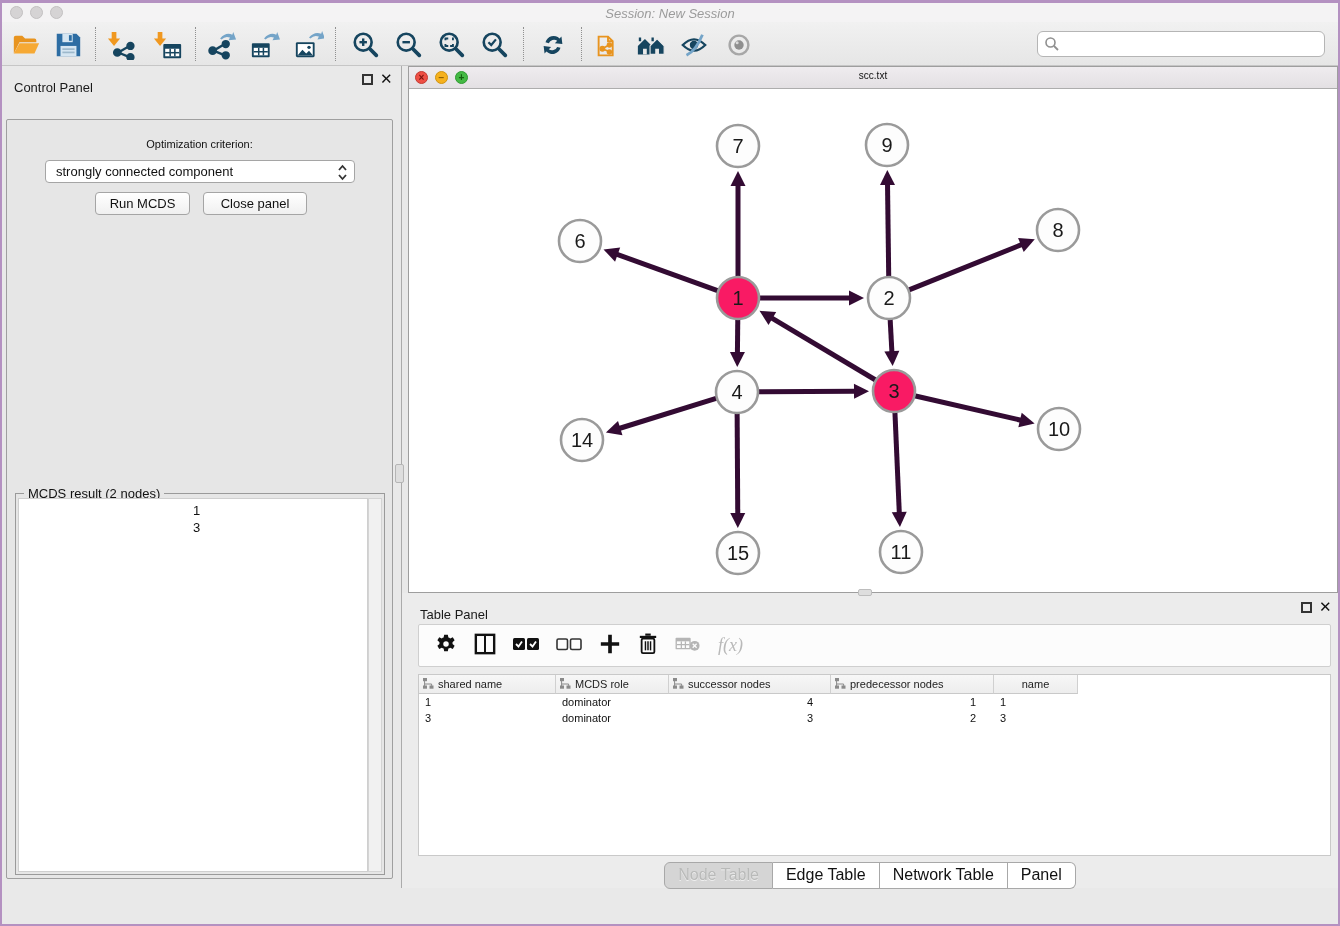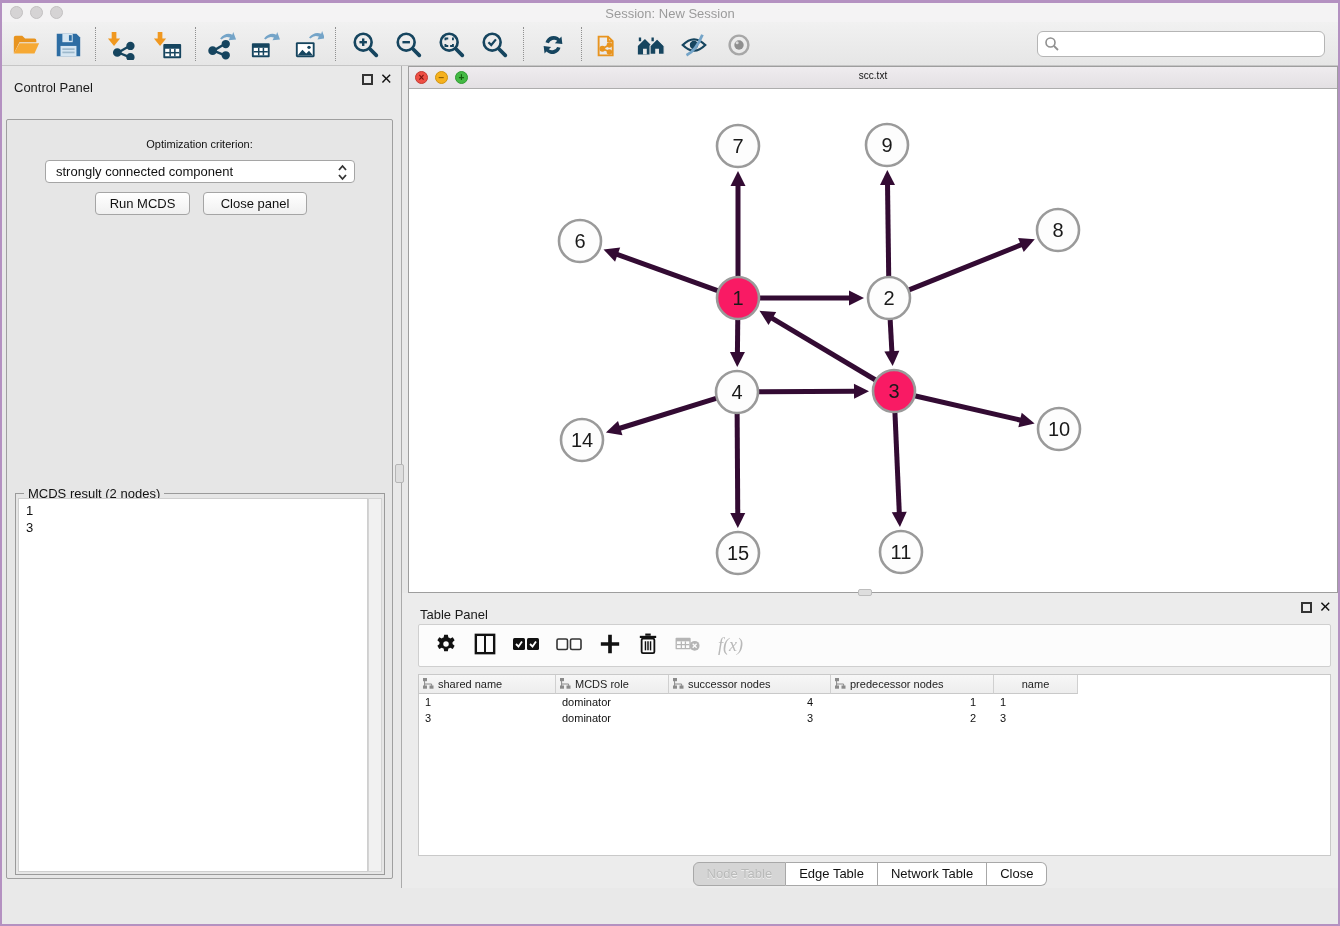--- a/index.html
+++ b/index.html
@@ -7,21 +7,21 @@
   .app { position:relative; width:1340px; height:926px; background:#e9e9e9; overflow:hidden; }
 
   
   .edge { position:absolute; background:#b491c1; z-index:50; }
   .edge.top { left:0; top:0; width:1340px; height:3px; }
   .edge.left { left:0; top:3px; width:2px; height:923px; }
   .edge.right { right:0; top:3px; width:2px; height:923px; }
   .edge.bottom { left:0; bottom:0; width:1340px; height:2px; }
 
   
-  .titlebar { position:absolute; left:2px; top:3px; width:1336px; height:21px; background:#f4f3f4; border-bottom:1px solid #d8d8d8; }
+  .titlebar { position:absolute; left:2px; top:3px; width:1336px; height:21px; background:#f4f3f4; border-bottom:1px solid #d8d8d8;font-style:italic; }
   .traffic { position:absolute; left:8px; top:3px; display:flex; gap:7px; }
   .traffic span { width:13px; height:13px; border-radius:50%; background:#d5d3d4; border:1px solid #c2c0c1; }
   .win-title { position:absolute; left:0; right:0; top:3px; text-align:center; font-size:13px; color:#9b9b9b; }
 
   
   .toolbar { position:absolute; left:2px; top:22px; width:1336px; height:44px; background:linear-gradient(#f1f1f1,#e6e6e6); border-bottom:1px solid #c6c6c6; }
   .tb-icon { position:absolute; top:7px; width:32px; height:32px; display:flex; align-items:center; justify-content:center; }
   .tb-sep { position:absolute; top:5px; height:34px; border-left:1px dotted #909090; }
   .searchbox { position:absolute; right:13px; top:9px; width:288px; height:26px; background:#fff; border:1px solid #b5b5b5; border-radius:6px; display:flex; align-items:center; padding-left:6px; }
   .searchbox input { border:none; outline:none; flex:1; height:20px; font-size:13px; background:transparent; }
@@ -34,21 +34,21 @@
   .cp-tabs { position:absolute; left:2px; top:96px; width:399px; display:flex; justify-content:center; }
   .ctab { font-size:13px; padding:3px 14px 4px; background:#fff; border:1px solid #9e9e9e; border-left:none; color:#111; }
   .ctab:first-child { border-left:1px solid #9e9e9e; border-radius:6px 0 0 6px; }
   .ctab:last-child { border-radius:0 6px 6px 0; }
   .ctab.sel { background:#dadada; color:#b5b5b5; }
   .cp-body { position:absolute; left:6px; top:119px; width:387px; height:760px; background:#e6e6e6; border:1px solid #9f9f9f; border-radius:2px; }
   .opt-label { position:absolute; left:0; width:100%; top:18px; text-align:center; font-size:11px; color:#111; }
   .criterion { position:absolute; left:38px; top:40px; width:310px; height:23px; background:#fff; border:1px solid #a5a5a5; border-radius:4px; font-size:13px; display:flex; align-items:center; padding-left:10px; color:#111; }
   .criterion svg { position:absolute; right:7px; top:3px; }
   .cp-btn { position:absolute; top:72px; height:23px; background:linear-gradient(#ffffff,#f0f0f0); border:1px solid #a5a5a5; border-radius:4px; font-size:13px; display:flex; align-items:center; justify-content:center; color:#111; }
-  .result-box { position:absolute; left:8px; top:373px; width:370px; height:382px; border:1px solid #9a9a9a; background:#e6e6e6; }
+  .result-box { position:absolute; left:8px; top:373px; width:370px; height:382px; border:1px solid #9a9a9a; background:#e6e6e6;text-align:center; }
   .result-title { position:absolute; left:8px; top:-8px; background:#e6e6e6; padding:0 4px; font-size:13px; color:#111; }
   .result-list { position:absolute; left:2px; top:4px; right:16px; bottom:2px; background:#fff; border:1px solid #cfcfcf; font-size:13px; line-height:17px; padding:3px 0 0 7px; color:#111; }
   .result-scroll { position:absolute; top:4px; right:2px; bottom:2px; width:14px; background:#f1f1f1; border:1px solid #d4d4d4; }
 
   
   .vdivider { position:absolute; left:401px; top:66px; width:1px; height:822px; background:#ababab; }
   .v-grip { position:absolute; left:395px; top:464px; width:9px; height:19px; background:#dedede; border:1px solid #b5b5b5; border-radius:2px; }
 
   
   .netwin { position:absolute; left:408px; top:66px; width:930px; height:527px; border:1px solid #9e9e9e; background:#fff; }
@@ -67,21 +67,21 @@
   .tablepanel { position:absolute; left:402px; top:593px; width:936px; height:295px; background:#ececec; }
   .tp-toolbar { position:absolute; left:16px; top:31px; width:913px; height:43px; background:#fcfcfc; border:1px solid #cfcfcf; border-radius:2px; display:flex; align-items:center; gap:17px; padding-left:16px; }
   .tp-table { position:absolute; left:16px; top:81px; width:913px; height:182px; background:#fff; border:1px solid #c9c9c9; }
   .thead { display:flex; height:19px; font-size:11px; color:#222; }
   .th { background:linear-gradient(#f7f7f7,#ededed); border-right:1px solid #d0d0d0; border-bottom:1px solid #c9c9c9; display:flex; align-items:center; gap:4px; padding:0 4px; }
   .th.center { justify-content:center; }
   .trow { display:flex; height:16px; font-size:11px; color:#111; }
   .td { padding:0 6px; display:flex; align-items:center; }
   .td.right { justify-content:flex-end; padding-right:18px; }
   .tp-tabs { position:absolute; left:0; width:100%; top:269px; display:flex; justify-content:center; }
-  .btab { font-size:13px; padding:3px 13px 4px; background:#fff; border:1px solid #a8a8a8; border-left:none; color:#111; }
+  .btab { font-size:16px; padding:3px 13px 4px; background:#fff; border:1px solid #a8a8a8; border-left:none; color:#111; }
   .btab:first-child { border-left:1px solid #a8a8a8; border-radius:6px 0 0 6px; }
   .btab:last-child { border-radius:0 6px 6px 0; }
   .btab.sel { background:#d5d5d5; color:#b9bab9; text-shadow:0 1px 0 #efefef; }
 
   
   .statusbar { position:absolute; left:2px; top:888px; width:1336px; height:36px; background:#ebebeb; border-top:1px solid #c4c4c4; }
   .list-btn { position:absolute; left:10px; top:7px; width:30px; height:26px; background:linear-gradient(#fdfdfd,#e9e9e9); border:1px solid #ababab; border-radius:3px; display:flex; align-items:center; justify-content:center; }
   .memory-btn { position:absolute; right:9px; top:8px; width:72px; height:25px; background:#fdfdfd; border:1px solid #b4b4b4; border-radius:4px; display:flex; align-items:center; justify-content:center; gap:5px; font-size:13px; color:#111; }
   .memory-dot { width:13px; height:13px; border-radius:50%; background:#169a3e; }
 
@@ -476,18 +476,18 @@
             <div class="td right" style="width: 163px;">2</div>
             <div class="td" style="width: 84px;">3</div>
           </div>
         </div>
     </div>
 
     <div class="tp-tabs">
         <div class="btab sel">Node Table</div>
         <div class="btab">Edge Table</div>
         <div class="btab">Network Table</div>
-        <div class="btab">Close</div>
+        <div class="btab">Panel</div>
       </div>
   </div>
 
 
 </div>
 
 </body></html>

